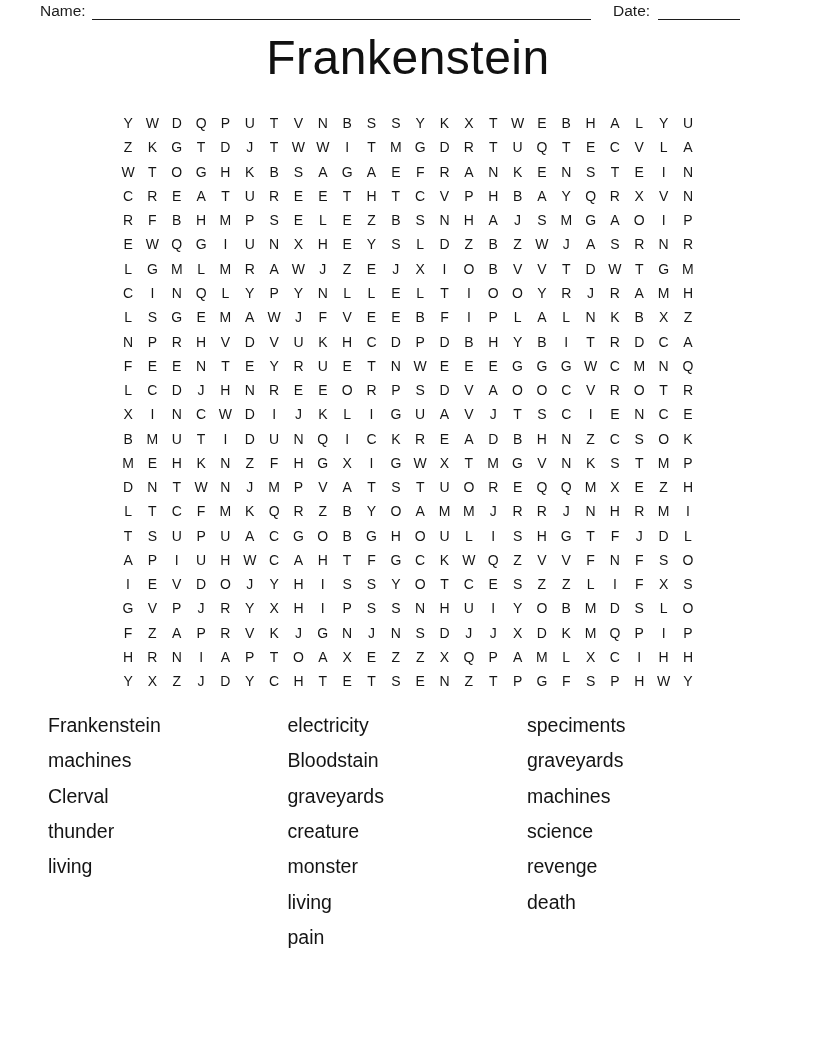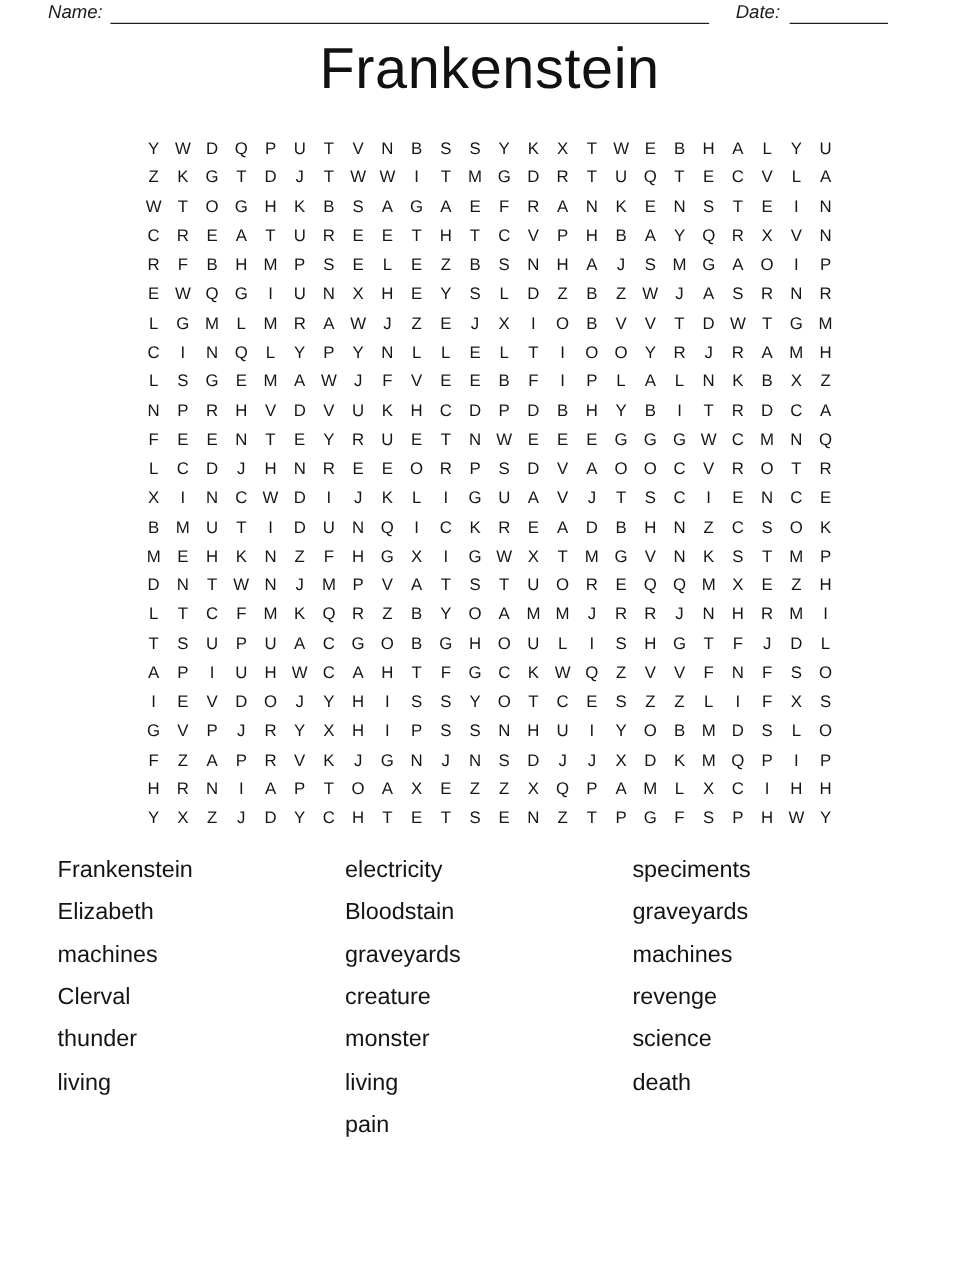--- a/index.html
+++ b/index.html
@@ -22,21 +22,20 @@
     top: 1px;
     left: 40px;
     right: 76px;
     display: flex;
     align-items: flex-end;
     font-size: 15.5px;
     line-height: 19px;
   }
   .header .label {
     white-space: nowrap;
-    font-style: italic;
   }
   .blank-line {
     border-bottom: 1.6px solid #1c1c1c;
     height: 16px;
   }
   .name-line {
     width: 500px;
     margin-left: 6px;
   }
   .date-label {
@@ -685,36 +684,35 @@
     <span class="cell">S</span>
     <span class="cell">P</span>
     <span class="cell">H</span>
     <span class="cell">W</span>
     <span class="cell">Y</span>
   </div>
 
 <div class="words">
     <div class="word-col">
       <div class="word">Frankenstein</div>
-      <div class="word">Elizabeth</div>
       <div class="word">machines</div>
       <div class="word">Clerval</div>
       <div class="word">thunder</div>
       <div class="word">living</div>
     </div>
     <div class="word-col">
       <div class="word">electricity</div>
       <div class="word">Bloodstain</div>
       <div class="word">graveyards</div>
       <div class="word">creature</div>
       <div class="word">monster</div>
       <div class="word">living</div>
       <div class="word">pain</div>
     </div>
     <div class="word-col">
       <div class="word">speciments</div>
       <div class="word">graveyards</div>
       <div class="word">machines</div>
+      <div class="word">science</div>
       <div class="word">revenge</div>
-      <div class="word">science</div>
       <div class="word">death</div>
     </div>
   </div>
 
 </body></html>

